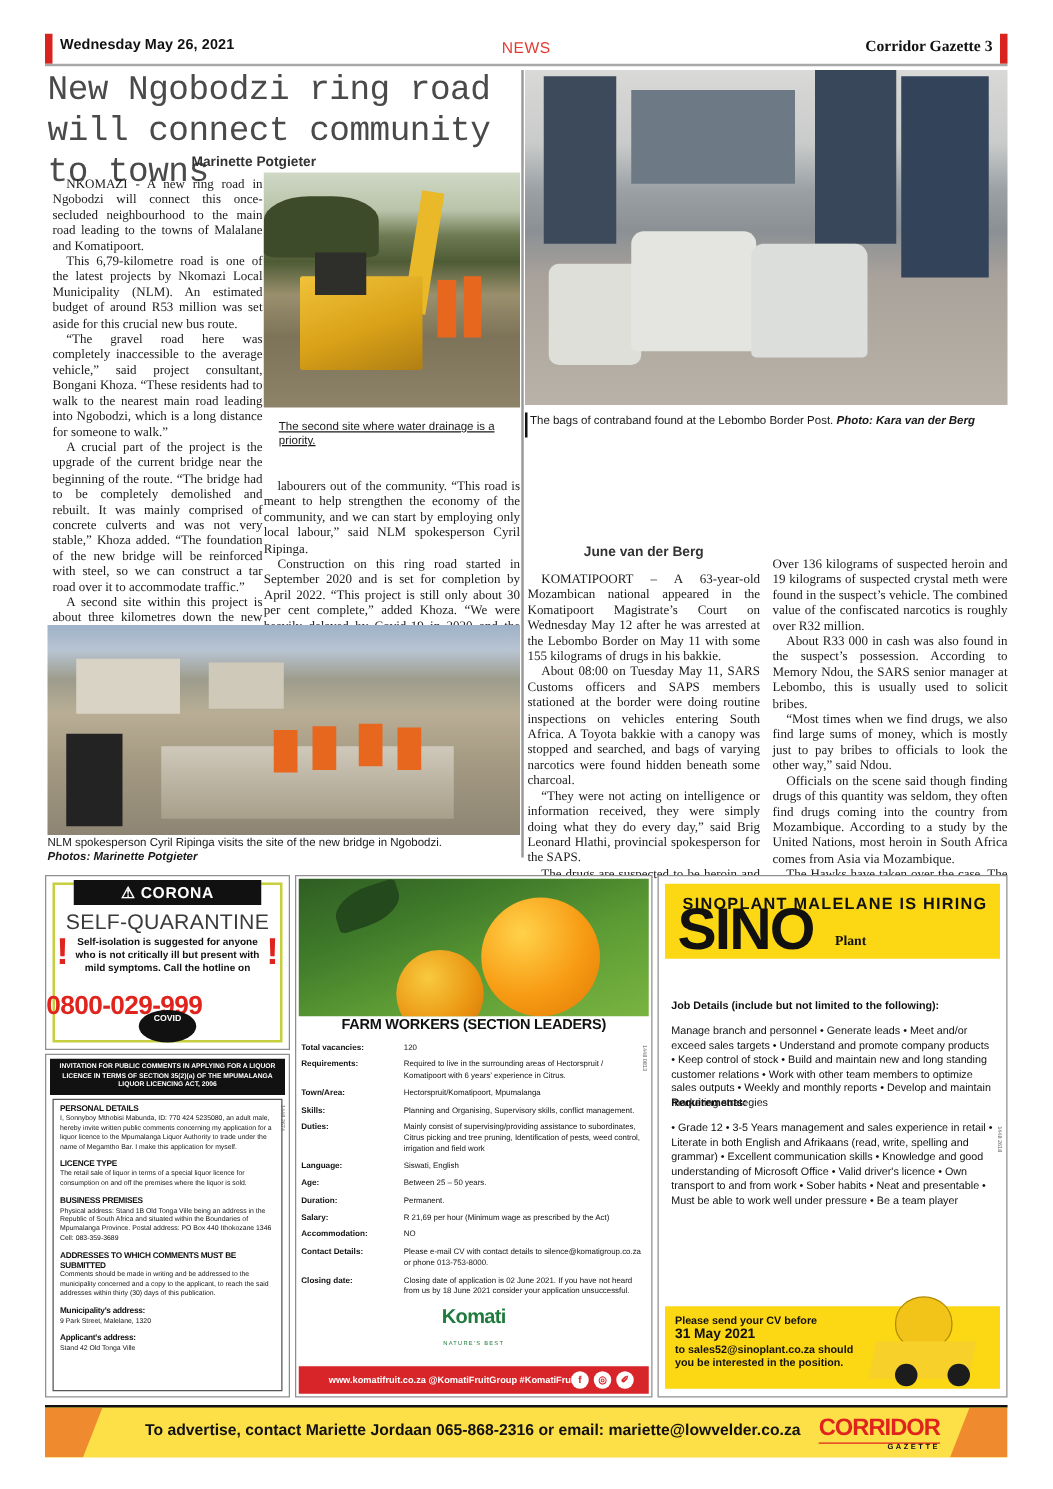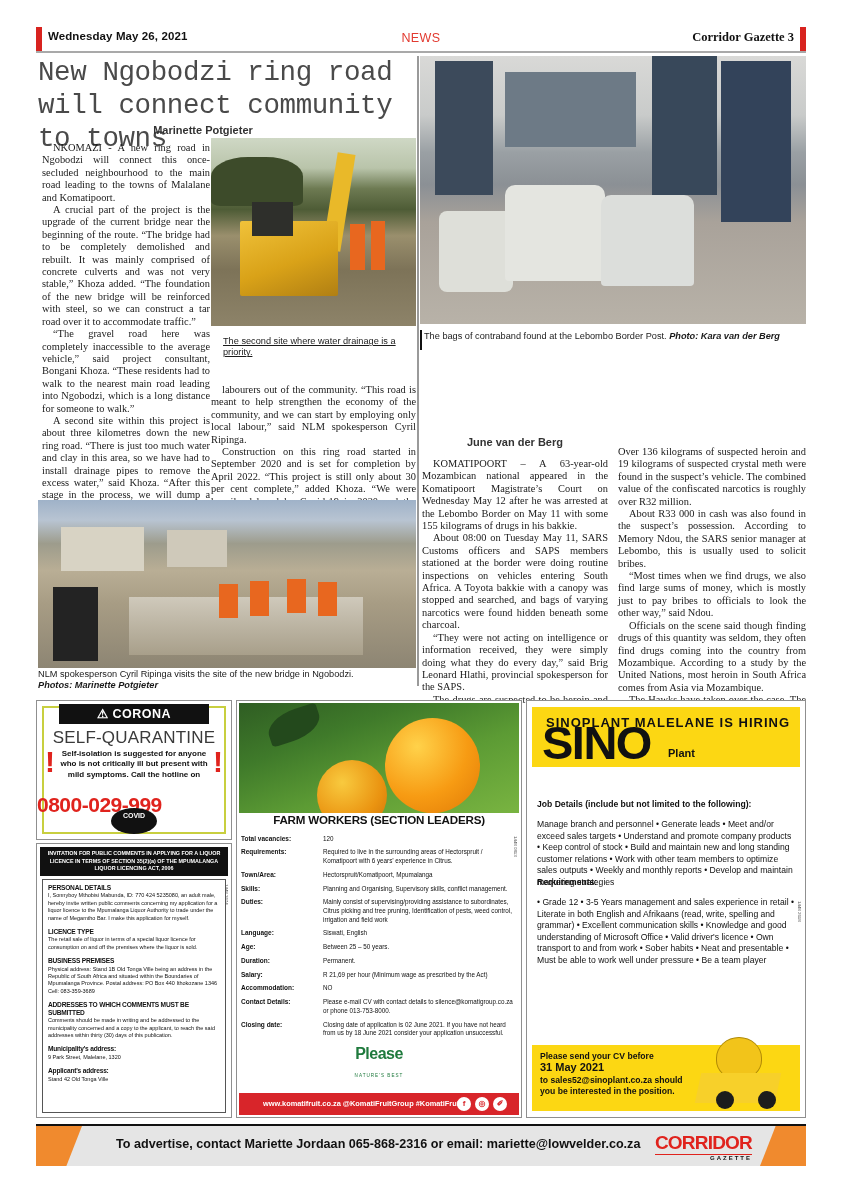--- a/index.html
+++ b/index.html
@@ -119,41 +119,41 @@
   .farm-logo{position:absolute;left:0;right:0;bottom:36px;text-align:center;}
   .farm-logo .k{display:inline-block;font-family:"Liberation Sans",sans-serif;font-weight:bold;font-size:16px;color:#1f7a3d;letter-spacing:-.5px;}
   .farm-logo .sub{font-family:"Liberation Sans",sans-serif;font-size:4.6px;color:#1f7a3d;letter-spacing:1px;}
   .farm-foot{position:absolute;left:2px;right:2px;bottom:2px;height:22px;background:#d8252a;color:#fff;font-family:"Liberation Sans",sans-serif;font-weight:bold;font-size:7.4px;line-height:22px;padding-left:24px;box-sizing:border-box;}
   .farm-soc{position:absolute;top:4px;width:14px;height:14px;border-radius:50%;background:#fff;color:#d8252a;font-size:8px;text-align:center;line-height:14px;font-weight:bold;}
 
   
   .ad-sino{left:490px;top:0;width:280px;height:418px;border:1px solid #8f8f8f;}
   .sino-band{position:absolute;left:5px;top:6px;right:5px;height:60px;background:#fcd713;}
   .sino-word{position:absolute;left:10px;top:8px;font-family:"Liberation Sans",sans-serif;font-weight:bold;font-size:47px;color:#111;letter-spacing:-1.5px;}
-  .sino-plant{position:absolute;left:96px;top:40px;font-family:Liberation Sans, sans-serif;font-weight:bold;font-size:11px;color:#111;padding-left:40px;}
+  .sino-plant{position:absolute;left:96px;top:40px;font-family:Liberation Serif, serif;font-weight:bold;font-size:11px;color:#111;padding-left:40px;}
   .sino-right{position:absolute;right:10px;top:8px;text-align:center;font-family:"Liberation Sans",sans-serif;font-weight:bold;font-size:13px;line-height:16.5px;color:#111;letter-spacing:1px;}
   .sino-role{position:absolute;left:0;right:0;top:74px;text-align:center;font-family:"Liberation Sans",sans-serif;font-weight:bold;font-size:15px;color:#111;letter-spacing:.3px;}
   .sino-txt{position:absolute;left:10px;right:10px;font-family:"Liberation Sans",sans-serif;font-size:8.6px;line-height:11.6px;color:#111;}
   .sino-jd{top:98px;}
   .sino-body{top:118px;}
   .sino-req{top:176px;font-weight:bold;}
   .sino-reqbody{top:196px;}
   .sino-cvbox{position:absolute;left:5px;right:5px;bottom:6px;height:66px;background:#fcd713;}
   .sino-cv{position:absolute;left:8px;top:6px;width:150px;font-family:"Liberation Sans",sans-serif;font-weight:bold;font-size:8.6px;line-height:11.4px;color:#111;}
   .sino-cv .big{font-size:11px;}
   .sino-mixer{position:absolute;right:4px;bottom:2px;width:120px;height:96px;}
   .mx-drum{position:absolute;right:34px;bottom:30px;width:44px;height:40px;background:#f2c41a;border-radius:50% 50% 44% 44%;border:1px solid #b08a05;}
   .mx-frame{position:absolute;right:18px;bottom:6px;width:80px;height:30px;background:#f7d02a;transform:skewX(-12deg);}
   .mx-wheel{position:absolute;bottom:0;width:18px;height:18px;border-radius:50%;background:#1c1c1c;}
   .mx-wheel.a{right:20px;}
   .mx-wheel.b{right:62px;}
   .mx-code{position:absolute;right:3px;top:200px;font-family:"Liberation Sans",sans-serif;font-size:4.4px;color:#555;writing-mode:vertical-rl;}
 
   
-  .footer{position:absolute;left:36px;top:1124px;width:770px;height:40px;background:#e5e5e5;border-top:2px solid #111;}
+  .footer{position:absolute;left:36px;top:1124px;width:770px;height:40px;background:#fde047;border-top:2px solid #111;}
   .ft-lwedge{position:absolute;left:0;top:0;width:46px;height:40px;background:#f08a2e;clip-path:polygon(0 0,100% 0,66% 100%,0 100%);}
   .ft-rwedge{position:absolute;right:0;top:0;width:46px;height:40px;background:#f08a2e;clip-path:polygon(34% 0,100% 0,100% 100%,0 100%);}
   .ft-text{position:absolute;left:80px;top:11px;font-family:"Liberation Sans",sans-serif;font-weight:bold;font-size:12.6px;color:#111;}
   .ft-logo{position:absolute;right:54px;top:6px;text-align:right;}
   .ft-logo .c{font-family:"Liberation Sans",sans-serif;font-weight:bold;font-size:19px;color:#e0231d;letter-spacing:-.8px;}
   .ft-logo .g{font-family:"Liberation Sans",sans-serif;font-weight:bold;font-size:6px;color:#111;letter-spacing:2px;border-top:1.5px solid #e0231d;display:block;}
 </style>
 </head>
 <body>
 
@@ -166,22 +166,23 @@
     <div class="mh-date">Wednesday May 26, 2021</div>
     <div class="mh-section">NEWS</div>
     <div class="mh-title">Corridor Gazette 3</div>
   </div>
 
   <div class="hl-left">New Ngobodzi ring road will connect community to towns</div>
   <div class="byline byline-left">Marinette Potgieter</div>
 
   <div class="col lc1">
     <p>NKOMAZI - A new ring road in Ngobodzi will connect this once-secluded neighbourhood to the main road leading to the towns of Malalane and Komatipoort.</p>
+    <p>This 6,79-kilometre road is one of the latest projects by Nkomazi Local Municipality (NLM). An estimated budget of around R53 million was set aside for this crucial new bus route.</p>
+    <p>“The gravel road here was completely inaccessible to the average vehicle,” said project consultant, Bongani Khoza. “These residents had to walk to the nearest main road leading into Ngobodzi, which is a long distance for someone to walk.”</p>
     <p>A crucial part of the project is the upgrade of the current bridge near the beginning of the route. “The bridge had to be completely demolished and rebuilt. It was mainly comprised of concrete culverts and was not very stable,” Khoza added. “The foundation of the new bridge will be reinforced with steel, so we can construct a tar road over it to accommodate traffic.”</p>
-    <p>“The gravel road here was completely inaccessible to the average vehicle,” said project consultant, Bongani Khoza. “These residents had to walk to the nearest main road leading into Ngobodzi, which is a long distance for someone to walk.”</p>
     <p>A second site within this project is about three kilometres down the new ring road. “There is just too much water and clay in this area, so we have had to install drainage pipes to remove the excess water,” said Khoza. “After this stage in the process, we will dump a layer of rocks to stabilise the platform, then we will continue with the normal layers of road construction.”</p>
     <p>NLM and its contractors made use of</p>
   </div>
 
   <div class="photo ph-excavator">
     <div class="ph-exc-tree"></div>
     <div class="ph-exc-arm"></div>
     <div class="ph-exc-machine"></div>
     <div class="ph-exc-cab"></div>
     <div class="ph-exc-worker1"></div>
@@ -331,21 +332,21 @@
               <td class="k">Contact Details:</td>
               <td class="v">Please e-mail CV with contact details to silence@komatigroup.co.za or phone 013-753-8000.</td>
             </tr>
         <tr>
               <td class="k">Closing date:</td>
               <td class="v">Closing date of application is 02 June 2021. If you have not heard from us by 18 June 2021 consider your application unsuccessful.</td>
             </tr>
       </tbody>
         </table>
       <div class="farm-logo">
-        <span class="k">Please</span><br>
+        <span class="k">Komati</span><br>
         <span class="sub">NATURE'S BEST</span>
       </div>
       <div class="farm-foot">
         <span>www.komatifruit.co.za  @KomatiFruitGroup  #KomatiFruit</span>
         <span class="farm-soc" style="right:48px">f</span>
         <span class="farm-soc" style="right:30px">◎</span>
         <span class="farm-soc" style="right:12px">✐</span>
       </div>
     </div>
 

